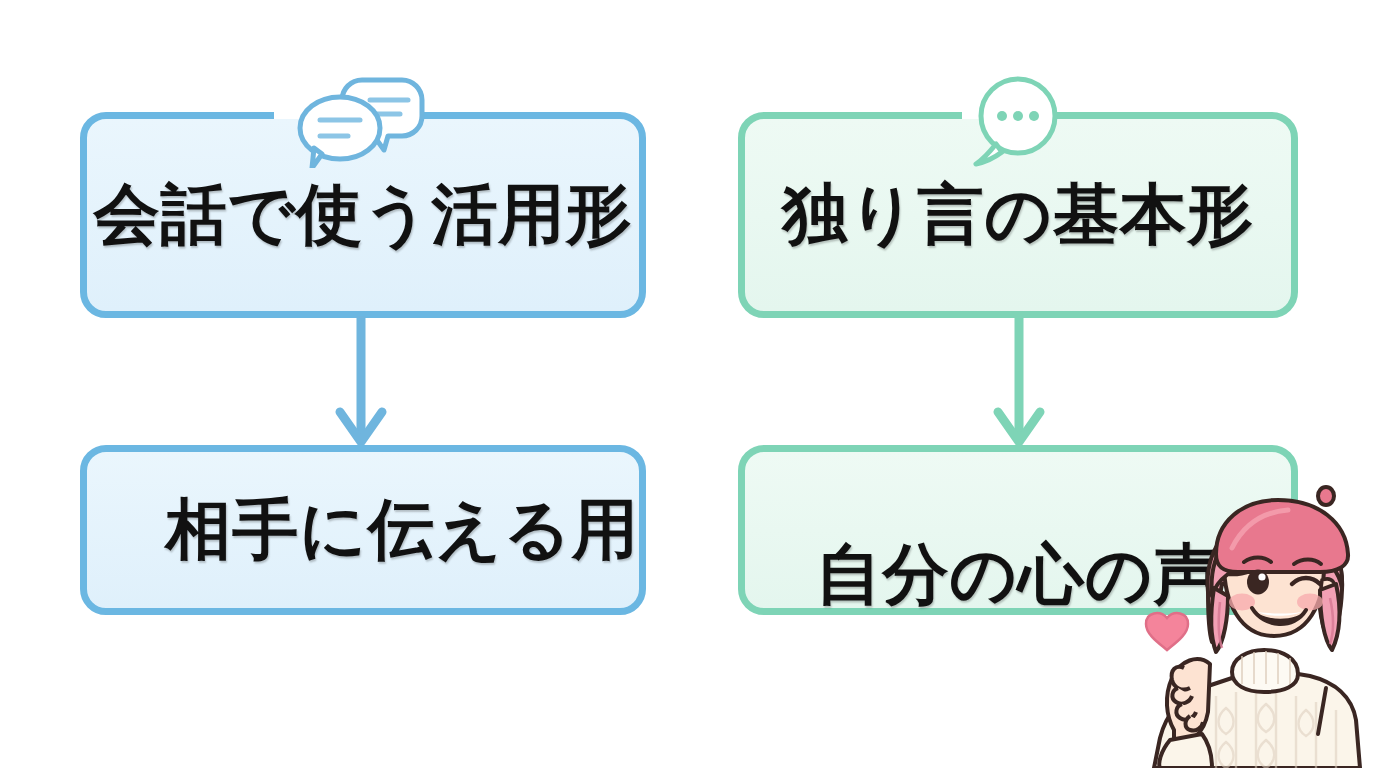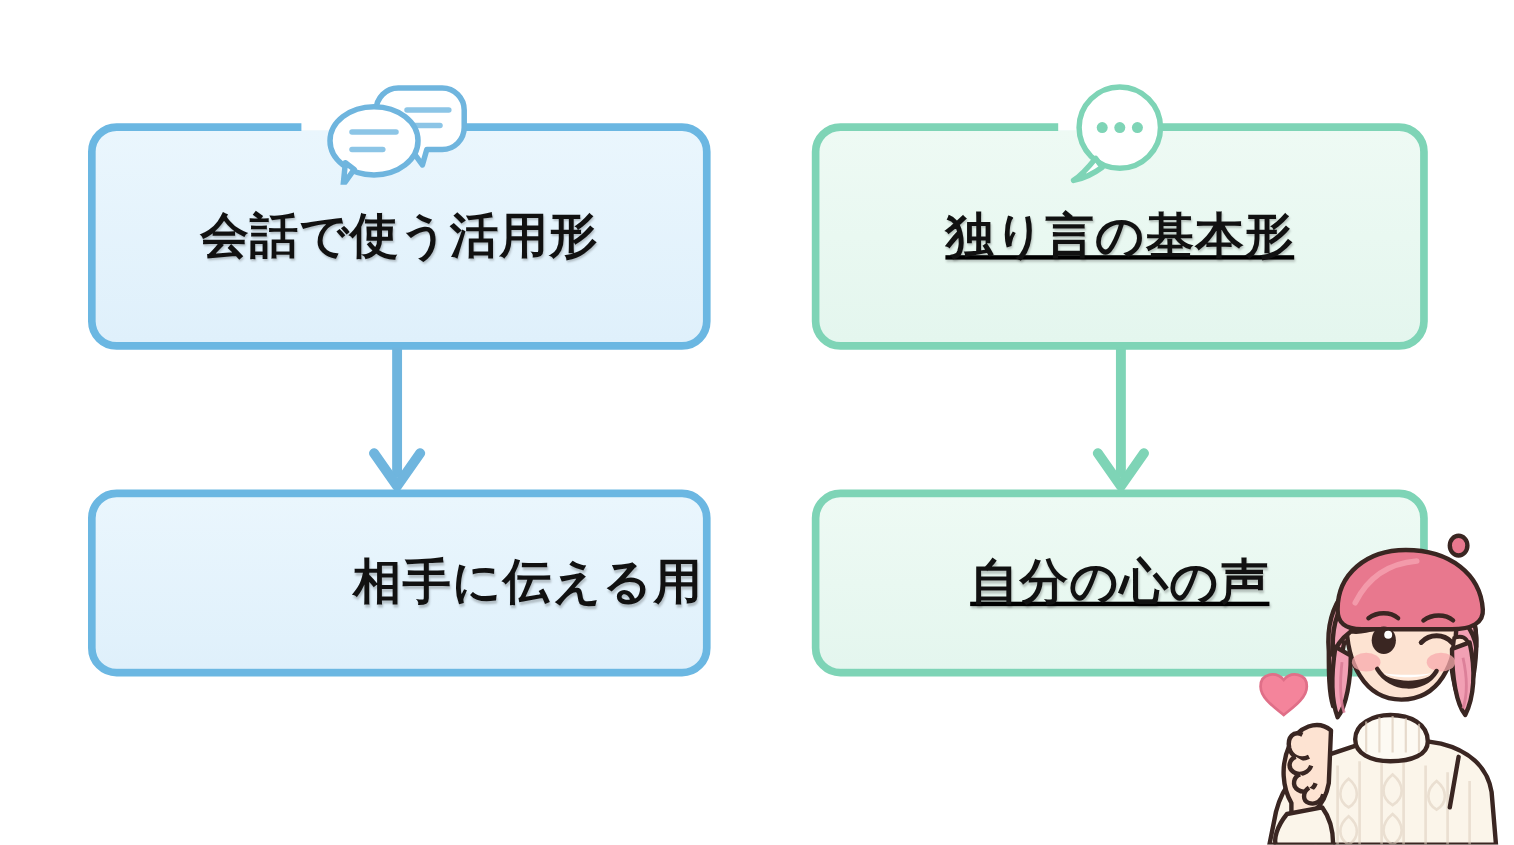--- a/index.html
+++ b/index.html
@@ -13,46 +13,45 @@
 
   
   .node {
     position:absolute;
     border-radius:26px;
     display:flex;
     align-items:center;
     justify-content:center;
   }
   .node .label {
-    font-size:44px;
+    font-size:66px;
     font-weight:700;
     color:#111111;
     letter-spacing:1px;
     line-height:1;
     text-shadow:1px 2px 2px rgba(0,0,0,0.22);
     white-space:nowrap;
   }
 
   
   .node.blue {
     background:linear-gradient(180deg,#eaf6fd 0%,#dff0fb 100%);
     border:7px solid #6bb7e2;
   }
   
   .node.green {
     background:linear-gradient(180deg,#eefaf4 0%,#e4f6ee 100%);
     border:7px solid #7ed4b6;
-    text-decoration:underline;
   }
 
   
   #node-top-left    { left:80px;  top:112px; width:566px; height:206px; }
   #node-bottom-left { left:80px;  top:445px; width:566px; height:170px;justify-content:flex-end; }
   #node-top-right   { left:738px; top:112px; width:560px; height:206px; }
-  #node-bottom-right{ left:738px; top:445px; width:560px; height:170px; }
+  #node-bottom-right{ left:738px; top:445px; width:560px; height:170px;align-items:flex-end; }
 
   
   .border-gap {
     position:absolute;
     background:#ffffff;
     height:9px;
   }
   #gap-left  { left:274px; top:110px; width:100px; }
   #gap-right { left:962px; top:110px; width:94px; }
 

